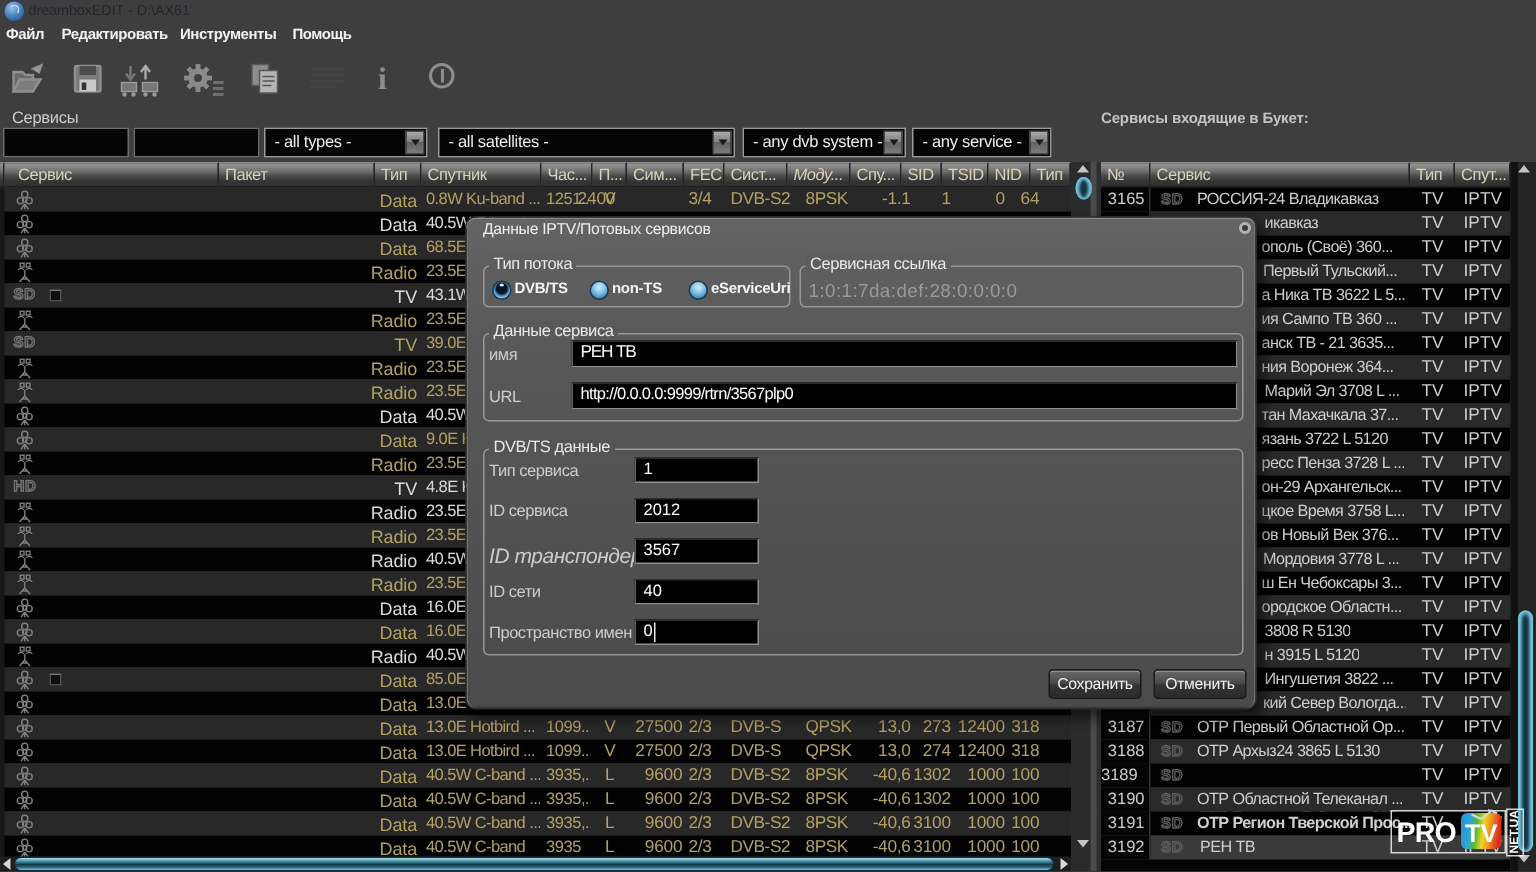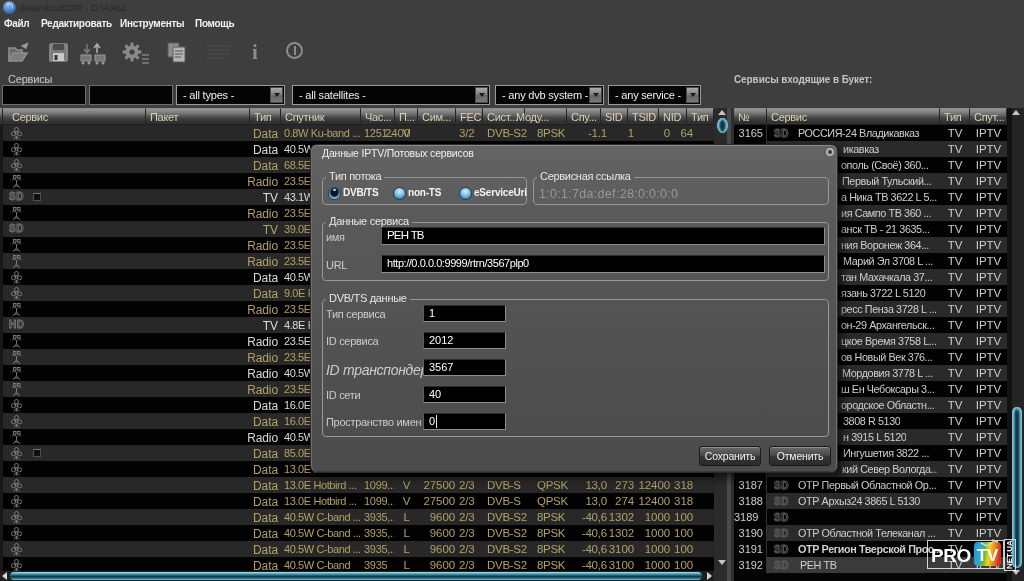--- a/index.html
+++ b/index.html
@@ -107,21 +107,21 @@
     <div class="a txt" style="left:365px;top:111px;font-size:11px;letter-spacing:-0.3px;font-weight:400;color:#d9d2b4;">Час...</div>
 <div class="a" style="left:395px;top:108px;width:23px;height:17px;background:linear-gradient(#989898 0%,#6e6e6e 35%,#4a4a4a 55%,#343434 80%,#2f2f2f 100%);border-right:1px solid #252525;border-top:1px solid #8a8a8a;border-bottom:1px solid #1f1f1f;"></div>
     <div class="a txt" style="left:399px;top:111px;font-size:11px;letter-spacing:-0.3px;font-weight:400;color:#d9d2b4;">П...</div>
 <div class="a" style="left:418px;top:108px;width:38px;height:17px;background:linear-gradient(#989898 0%,#6e6e6e 35%,#4a4a4a 55%,#343434 80%,#2f2f2f 100%);border-right:1px solid #252525;border-top:1px solid #8a8a8a;border-bottom:1px solid #1f1f1f;"></div>
     <div class="a txt" style="left:422px;top:111px;font-size:11px;letter-spacing:-0.3px;font-weight:400;color:#d9d2b4;">Сим...</div>
 <div class="a" style="left:456px;top:108px;width:27px;height:17px;background:linear-gradient(#989898 0%,#6e6e6e 35%,#4a4a4a 55%,#343434 80%,#2f2f2f 100%);border-right:1px solid #252525;border-top:1px solid #8a8a8a;border-bottom:1px solid #1f1f1f;"></div>
     <div class="a txt" style="left:460px;top:111px;font-size:11px;letter-spacing:-0.3px;font-weight:400;color:#d9d2b4;">FEC</div>
 <div class="a" style="left:483px;top:108px;width:42px;height:17px;background:linear-gradient(#989898 0%,#6e6e6e 35%,#4a4a4a 55%,#343434 80%,#2f2f2f 100%);border-right:1px solid #252525;border-top:1px solid #8a8a8a;border-bottom:1px solid #1f1f1f;"></div>
     <div class="a txt" style="left:487px;top:111px;font-size:11px;letter-spacing:-0.3px;font-weight:400;color:#d9d2b4;">Сист...</div>
 <div class="a" style="left:525px;top:108px;width:42px;height:17px;background:linear-gradient(#989898 0%,#6e6e6e 35%,#4a4a4a 55%,#343434 80%,#2f2f2f 100%);border-right:1px solid #252525;border-top:1px solid #8a8a8a;border-bottom:1px solid #1f1f1f;"></div>
-    <div class="a txt" style="left:516px;top:111px;font-size:11px;letter-spacing:-0.3px;font-weight:400;color:#d9d2b4;">Моду...</div>
+    <div class="a txt" style="left:529px;top:111px;font-size:11px;letter-spacing:-0.3px;font-weight:400;color:#d9d2b4;font-style:italic;">Моду...</div>
 <div class="a" style="left:567px;top:108px;width:34px;height:17px;background:linear-gradient(#989898 0%,#6e6e6e 35%,#4a4a4a 55%,#343434 80%,#2f2f2f 100%);border-right:1px solid #252525;border-top:1px solid #8a8a8a;border-bottom:1px solid #1f1f1f;"></div>
     <div class="a txt" style="left:571px;top:111px;font-size:11px;letter-spacing:-0.3px;font-weight:400;color:#d9d2b4;">Спу...</div>
 <div class="a" style="left:601px;top:108px;width:27px;height:17px;background:linear-gradient(#989898 0%,#6e6e6e 35%,#4a4a4a 55%,#343434 80%,#2f2f2f 100%);border-right:1px solid #252525;border-top:1px solid #8a8a8a;border-bottom:1px solid #1f1f1f;"></div>
     <div class="a txt" style="left:605px;top:111px;font-size:11px;letter-spacing:-0.3px;font-weight:400;color:#d9d2b4;">SID</div>
 <div class="a" style="left:628px;top:108px;width:31px;height:17px;background:linear-gradient(#989898 0%,#6e6e6e 35%,#4a4a4a 55%,#343434 80%,#2f2f2f 100%);border-right:1px solid #252525;border-top:1px solid #8a8a8a;border-bottom:1px solid #1f1f1f;"></div>
     <div class="a txt" style="left:632px;top:111px;font-size:11px;letter-spacing:-0.3px;font-weight:400;color:#d9d2b4;">TSID</div>
 <div class="a" style="left:659px;top:108px;width:28px;height:17px;background:linear-gradient(#989898 0%,#6e6e6e 35%,#4a4a4a 55%,#343434 80%,#2f2f2f 100%);border-right:1px solid #252525;border-top:1px solid #8a8a8a;border-bottom:1px solid #1f1f1f;"></div>
     <div class="a txt" style="left:663px;top:111px;font-size:11px;letter-spacing:-0.3px;font-weight:400;color:#d9d2b4;">NID</div>
 <div class="a" style="left:687px;top:108px;width:27px;height:17px;background:linear-gradient(#989898 0%,#6e6e6e 35%,#4a4a4a 55%,#343434 80%,#2f2f2f 100%);border-right:1px solid #252525;border-top:1px solid #8a8a8a;border-bottom:1px solid #1f1f1f;"></div>
     <div class="a txt" style="left:691px;top:111px;font-size:11px;letter-spacing:-0.3px;font-weight:400;color:#d9d2b4;">Тип</div>
@@ -142,21 +142,21 @@
         <circle cx="10.4" cy="7.8" r="2.1"></circle>
         <circle cx="7.5" cy="7.2" r="1.5"></circle>
         <path d="M7.5,10 L5,13.5 M7.5,10 L10,13.5 M7.5,10 L7.5,13.5"></path>
       </g>
     </svg>
 <div class="a txt" style="left:178px;top:127px;width:100px;overflow:hidden;text-align:right;font-size:12px;letter-spacing:-0.1px;font-weight:400;color:#b3a064;">Data</div>
 <div class="a txt" style="left:284px;top:127px;width:76px;overflow:hidden;text-align:left;font-size:11px;letter-spacing:-0.4px;font-weight:400;color:#b3a064;">0.8W Ku-band ...</div>
 <div class="a txt" style="left:364px;top:127px;width:30px;overflow:hidden;text-align:left;font-size:11px;letter-spacing:-0.3px;font-weight:400;color:#b3a064;">1251...</div>
 <div class="a txt" style="left:395px;top:127px;width:23px;overflow:hidden;text-align:center;font-size:11.5px;letter-spacing:-0.2px;font-weight:400;color:#b3a064;">V</div>
 <div class="a txt" style="left:385px;top:127px;width:70px;overflow:hidden;font-size:11.5px;letter-spacing:-0.1px;font-weight:400;color:#b3a064;">2400</div>
-<div class="a txt" style="left:459px;top:127px;width:26px;overflow:hidden;text-align:left;font-size:11.5px;letter-spacing:-0.2px;font-weight:400;color:#b3a064;">3/2</div>
+<div class="a txt" style="left:459px;top:127px;width:26px;overflow:hidden;text-align:left;font-size:11.5px;letter-spacing:-0.2px;font-weight:400;color:#b3a064;">3/4</div>
 <div class="a txt" style="left:487px;top:127px;width:42px;overflow:hidden;text-align:left;font-size:11.5px;letter-spacing:-0.3px;font-weight:400;color:#b3a064;">DVB-S2</div>
 <div class="a txt" style="left:537px;top:127px;width:40px;overflow:hidden;text-align:left;font-size:11.5px;letter-spacing:-0.3px;font-weight:400;color:#b3a064;">8PSK</div>
 <div class="a txt" style="left:561px;top:127px;width:46px;overflow:hidden;text-align:right;font-size:11.5px;letter-spacing:-0.2px;font-weight:400;color:#b3a064;">-1.1</div>
 <div class="a txt" style="left:596px;top:127px;width:38px;overflow:hidden;text-align:right;font-size:11.5px;letter-spacing:-0.1px;font-weight:400;color:#b3a064;">1</div>
 <div class="a txt" style="left:630px;top:127px;width:40px;overflow:hidden;text-align:right;font-size:11.5px;letter-spacing:-0.1px;font-weight:400;color:#b3a064;">0</div>
 <div class="a txt" style="left:655px;top:127px;width:38px;overflow:hidden;text-align:right;font-size:11.5px;letter-spacing:-0.1px;font-weight:400;color:#b3a064;">64</div>
 <div class="a" style="left:0;top:141px;width:714px;height:16px;background:#020202;"></div>
 <div class="a" style="left:0;top:141px;width:3px;height:16px;background:#181818;"></div>
 <svg class="a" style="left:9px;top:142px;" width="15" height="15" viewBox="0 0 15 15">
       <g fill="none" stroke="#808080" stroke-width="0.9">

